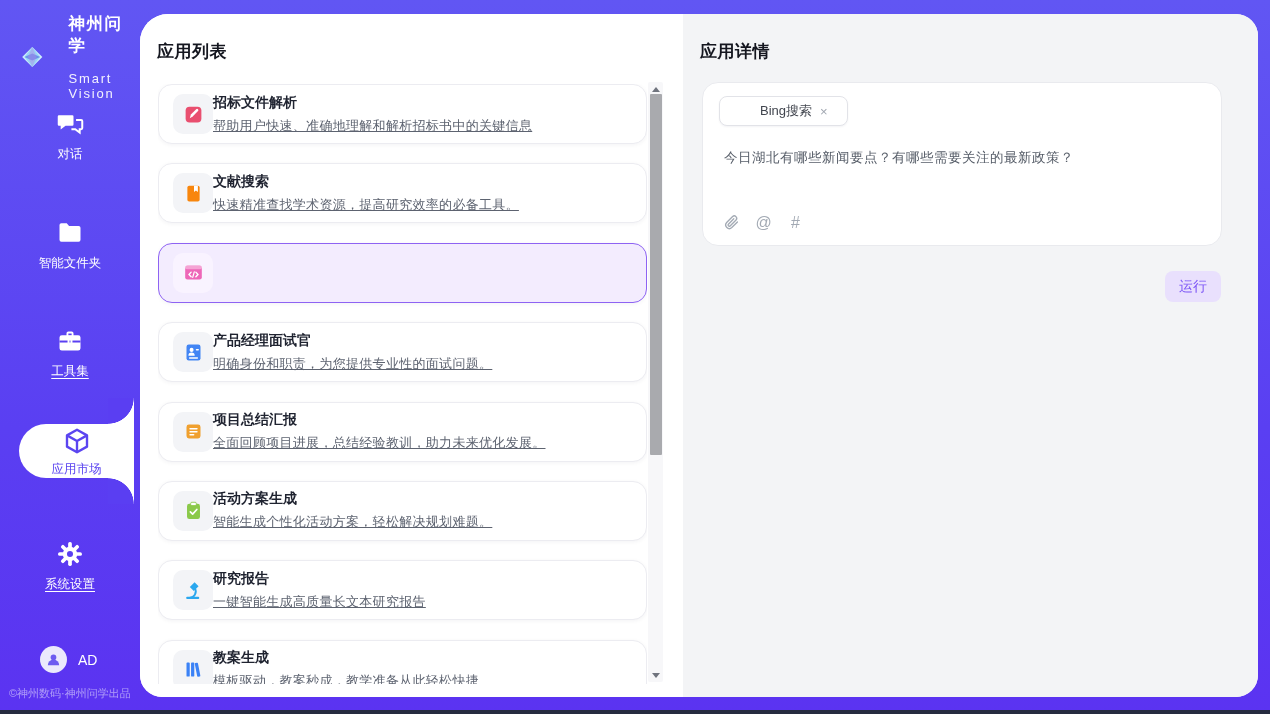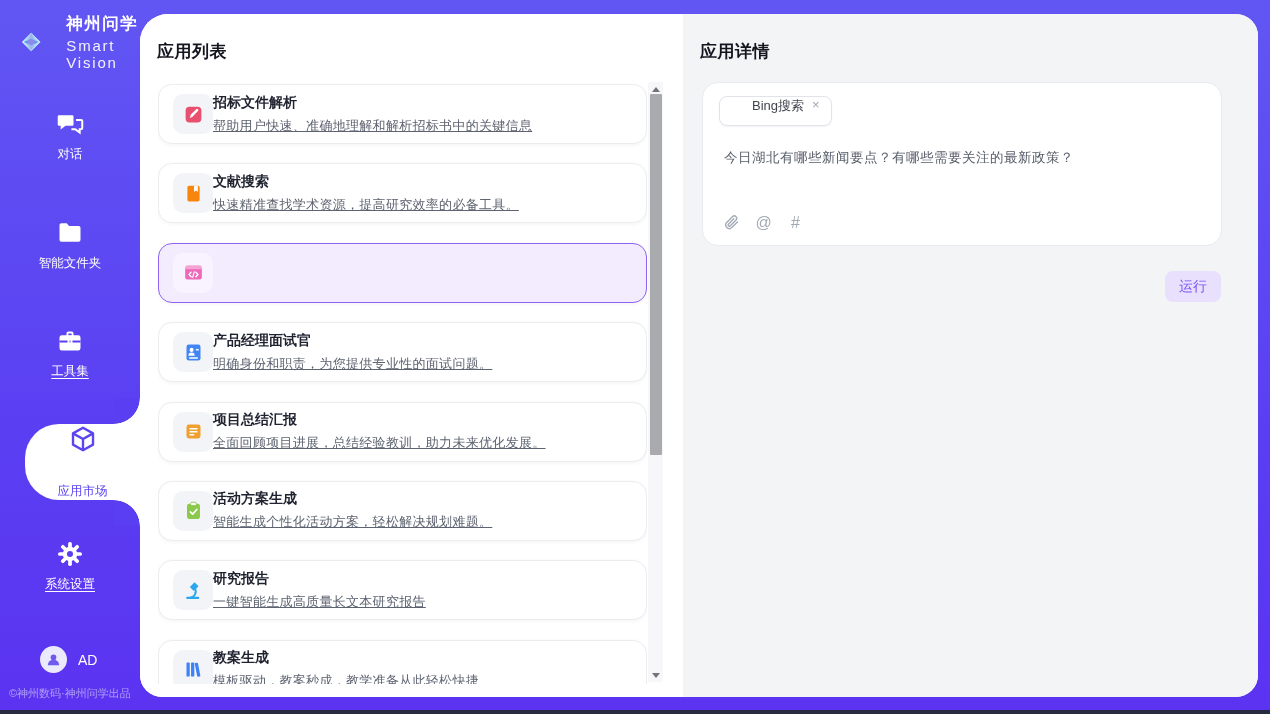--- a/index.html
+++ b/index.html
@@ -7,29 +7,29 @@
   body {
     font-family:"Liberation Sans","DejaVu Sans",sans-serif;
     background:linear-gradient(180deg,#6156f3 0%,#5a3ff2 60%,#5b33f1 100%);
     position:relative;
   }
   
   .sidebar { position:absolute; left:0; top:0; width:140px; height:710px; }
   .logo { position:absolute; left:18px; top:13px; display:flex; align-items:center; gap:22px; }
   .logo-icon { width:38px; height:38px; }
   .logo-name { color:#fff; font-size:16.5px; font-weight:bold; letter-spacing:1.5px; }
-  .logo-tag { color:rgba(255,255,255,.92); font-size:15px; letter-spacing:1.8px; margin-top:2px; }
+  .logo-tag { color:rgba(255,255,255,.92); font-size:13px; letter-spacing:1.8px; margin-top:14px; }
   .nav-item { position:absolute; left:0; width:140px; display:flex; flex-direction:column; align-items:center; gap:8px; cursor:pointer; }
   .nav-item .nav-icon { width:28px; height:28px; color:#fff; }
   .nav-item .nav-icon svg { width:100%; height:100%; display:block; }
   .nav-label { color:#fff; font-size:12.5px; }
   .nav-label.u { text-decoration:underline; text-underline-offset:3px; }
   .ni0 { top:110px; } .ni1 { top:219px;text-align:right; } .ni2 { top:327px;gap:8px; } .ni4 { top:540px; }
-  .nav-item.active { left:25px; width:115px; top:424px; height:76px; background:#fff;
-    border-radius:34px 0 0 34px; justify-content:space-between; gap:5px; }
+  .nav-item.active { left:19px; width:115px; top:424px; height:54px; background:#fff;
+    border-radius:34px 0 0 34px; justify-content:flex-end; gap:5px; }
   .nav-item.active .nav-label { color:#5b45f0; }
   .nav-item.active .nav-icon { color:#5b45f0; width:30px; height:30px; }
   .nav-item.active::before, .nav-item.active::after {
     content:""; position:absolute; right:0; width:26px; height:26px; }
   .nav-item.active::before { top:-26px; background:radial-gradient(circle 26px at 0 0,#5a3ef2 0 25.4px,#fff 26px); }
   .nav-item.active::after { bottom:-26px; background:radial-gradient(circle 26px at 0 100%,#5a3ef2 0 25.4px,#fff 26px); }
   .user-row { position:absolute; left:0; top:646px; width:140px; display:flex; align-items:center; padding-left:40px; gap:11px; cursor:pointer; }
   .avatar { width:27px; height:27px; border-radius:50%; background:#ebe9fc; display:flex; align-items:center; justify-content:center; }
   .avatar svg { width:17px; height:17px; }
   .user-name { color:#fff; font-size:14px; }
@@ -54,22 +54,22 @@
   .scrollbar { position:absolute; right:20px; top:68px; bottom:15px; width:15px; background:#f7f7f9; border-radius:2px; }
   .sb-up, .sb-down { position:absolute; left:0; width:15px; height:14px; display:flex; align-items:center; justify-content:center; cursor:pointer; }
   .sb-up { top:0; } .sb-down { bottom:0; }
   .sb-up i { border-left:4.5px solid transparent; border-right:4.5px solid transparent; border-bottom:5px solid #70747e; }
   .sb-down i { border-left:4.5px solid transparent; border-right:4.5px solid transparent; border-top:5px solid #70747e; }
   .sb-thumb { position:absolute; left:1.5px; top:12px; width:12px; height:361px; background:#a9aaae; border-radius:1px; cursor:pointer; }
   
   .detail-pane { flex:1; background:#f3f4f6; position:relative; }
   .input-card { position:absolute; left:19px; top:68px; width:520px; height:164px; background:#fff;
     border:1px solid #e9eaee; border-radius:16px; }
-  .tool-tag { position:absolute; left:16px; top:13px; height:30px; display:inline-flex; align-items:flex-start;
-    padding:0 10px; background:#fff; border:1px solid #e2e3e8; border-radius:8px; box-shadow:0 1px 2px rgba(25,28,60,.05); cursor:pointer; }
+  .tool-tag { position:absolute; left:16px; top:13px; height:30px; display:inline-flex; align-items:center;
+    padding:0 18px; background:#fff; border:1px solid #e2e3e8; border-radius:8px; box-shadow:0 1px 2px rgba(25,28,60,.05); cursor:pointer; }
   .tool-tag .tag-icon { width:15px; height:15px; color:#5b45f0; }
   .tag-label { font-size:13px; color:#41454e; margin:0 7px 0 7px; }
   .tag-close { font-size:13px; color:#a0a6b0; cursor:pointer; padding:0 1px; }
   .query-text { position:absolute; left:21px; top:66px; right:20px; font-size:13.5px; color:#565d68; letter-spacing:.5px; cursor:text; }
   .input-toolbar { position:absolute; left:20px; top:131px; display:flex; gap:15px; align-items:center; }
   .tb-icon { width:17px; height:17px; color:#a3aab4; font-size:16px; line-height:17px; text-align:center; cursor:pointer; }
   .tb-icon svg { width:100%; height:100%; display:block; }
   .run-btn { position:absolute; right:37px; top:257px; height:31px; padding:0 14px; border:none;
     background:#e9e0fd; color:#7c55f6; font-size:14px; border-radius:8px; cursor:pointer; font-family:inherit; }
   

